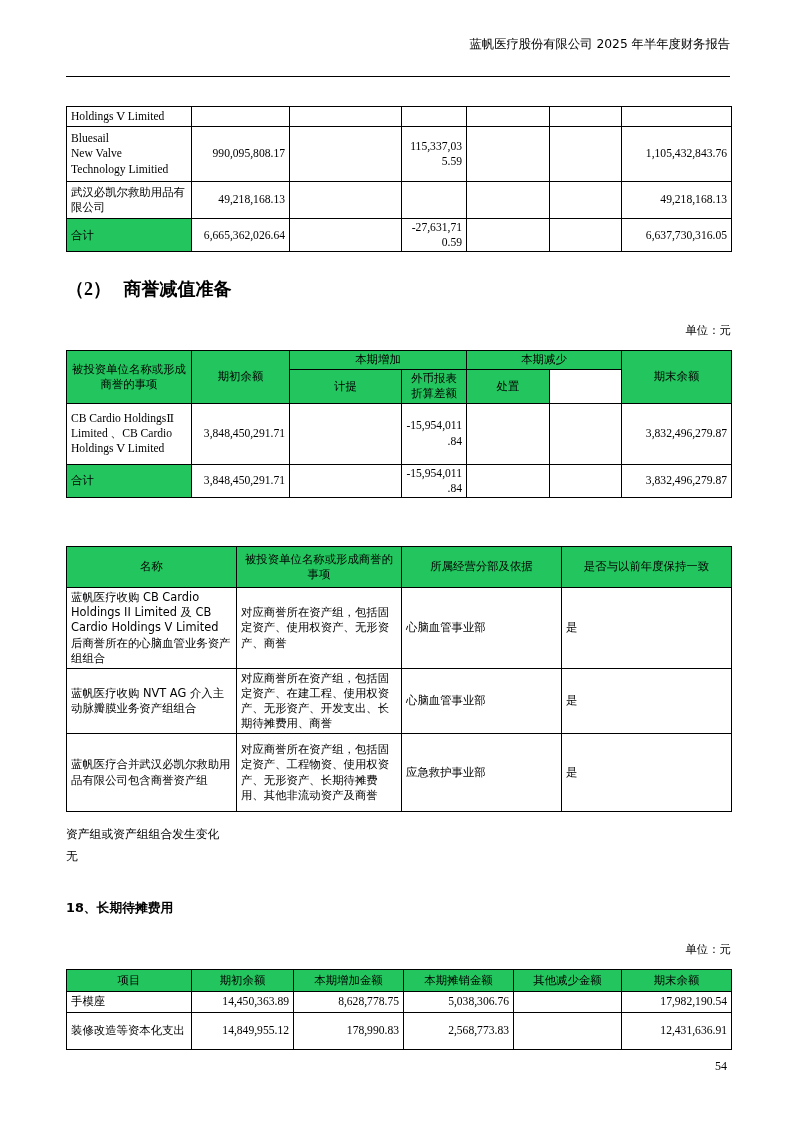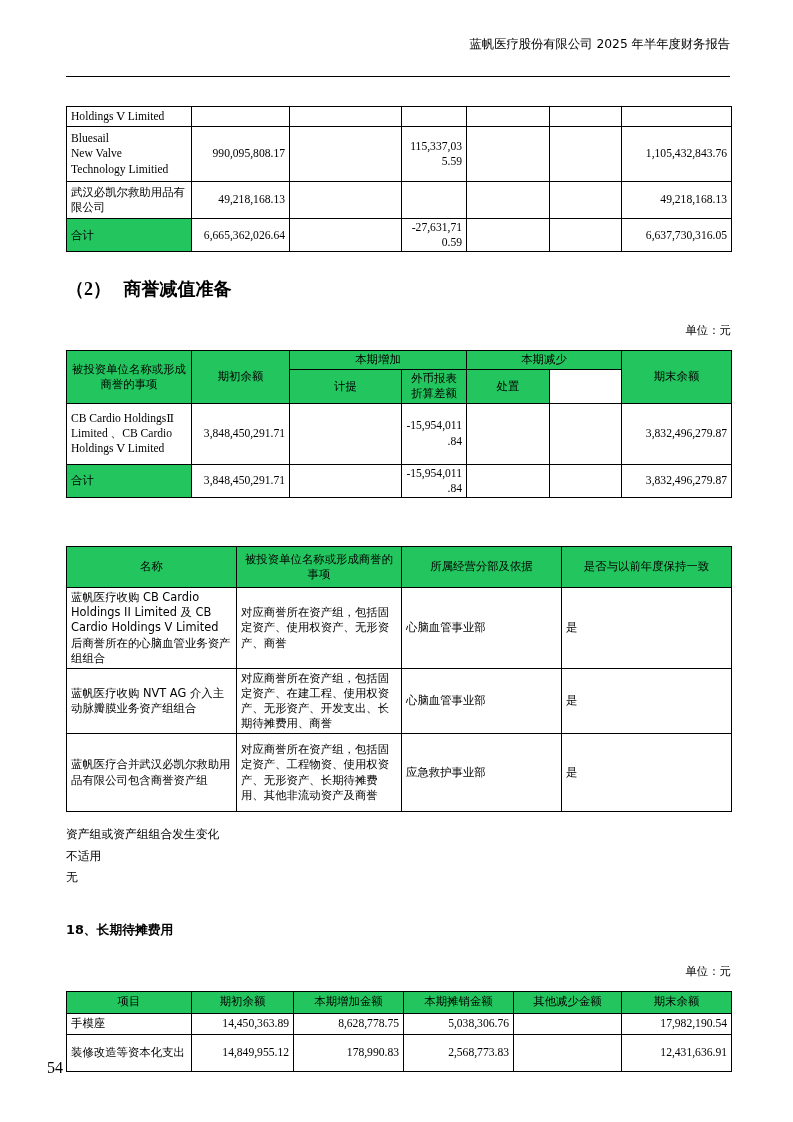--- a/index.html
+++ b/index.html
@@ -105,24 +105,23 @@
   .sp-20 { height: 20px; }
   .sp-24 { height: 24px; }
   .sp-28 { height: 28px; }
   .sp-32 { height: 32px; }
 
   .pageno {
     position: absolute;
     left: 0;
     top: 1059px;
     width: 727px;
-    text-align: left;
-    font-size: 16px;
+    text-align: right;
+    font-size: 12px;
     font-family: "Liberation Serif", "DejaVu Serif", serif;
-    padding-left: 47px;
   }
 </style>
 </head>
 <body>
 
 <div class="page">
 
   <div class="hdr">蓝帆医疗股份有限公司 2025 年半年度财务报告</div>
   <div class="hdr-rule"></div>
 
@@ -275,21 +274,20 @@
           <td class="lft cn">对应商誉所在资产组，包括固定资产、工程物资、使用权资产、无形资产、长期待摊费用、其他非流动资产及商誉</td>
           <td class="lft cn">应急救护事业部</td>
           <td class="lft cn">是</td>
         </tr>
       </tbody>
     </table>
 
     <div class="sp-12"></div>
 
     <div class="para">资产组或资产组组合发生变化</div>
-    <div class="para">不适用</div>
     <div class="para">无</div>
 
     <div class="sp-32"></div>
 
     <div class="h-main">
       <span>18、</span><span>长期待摊费用</span>
     </div>
 
     <div class="sp-24"></div>
     <div class="unit">单位：元</div>

